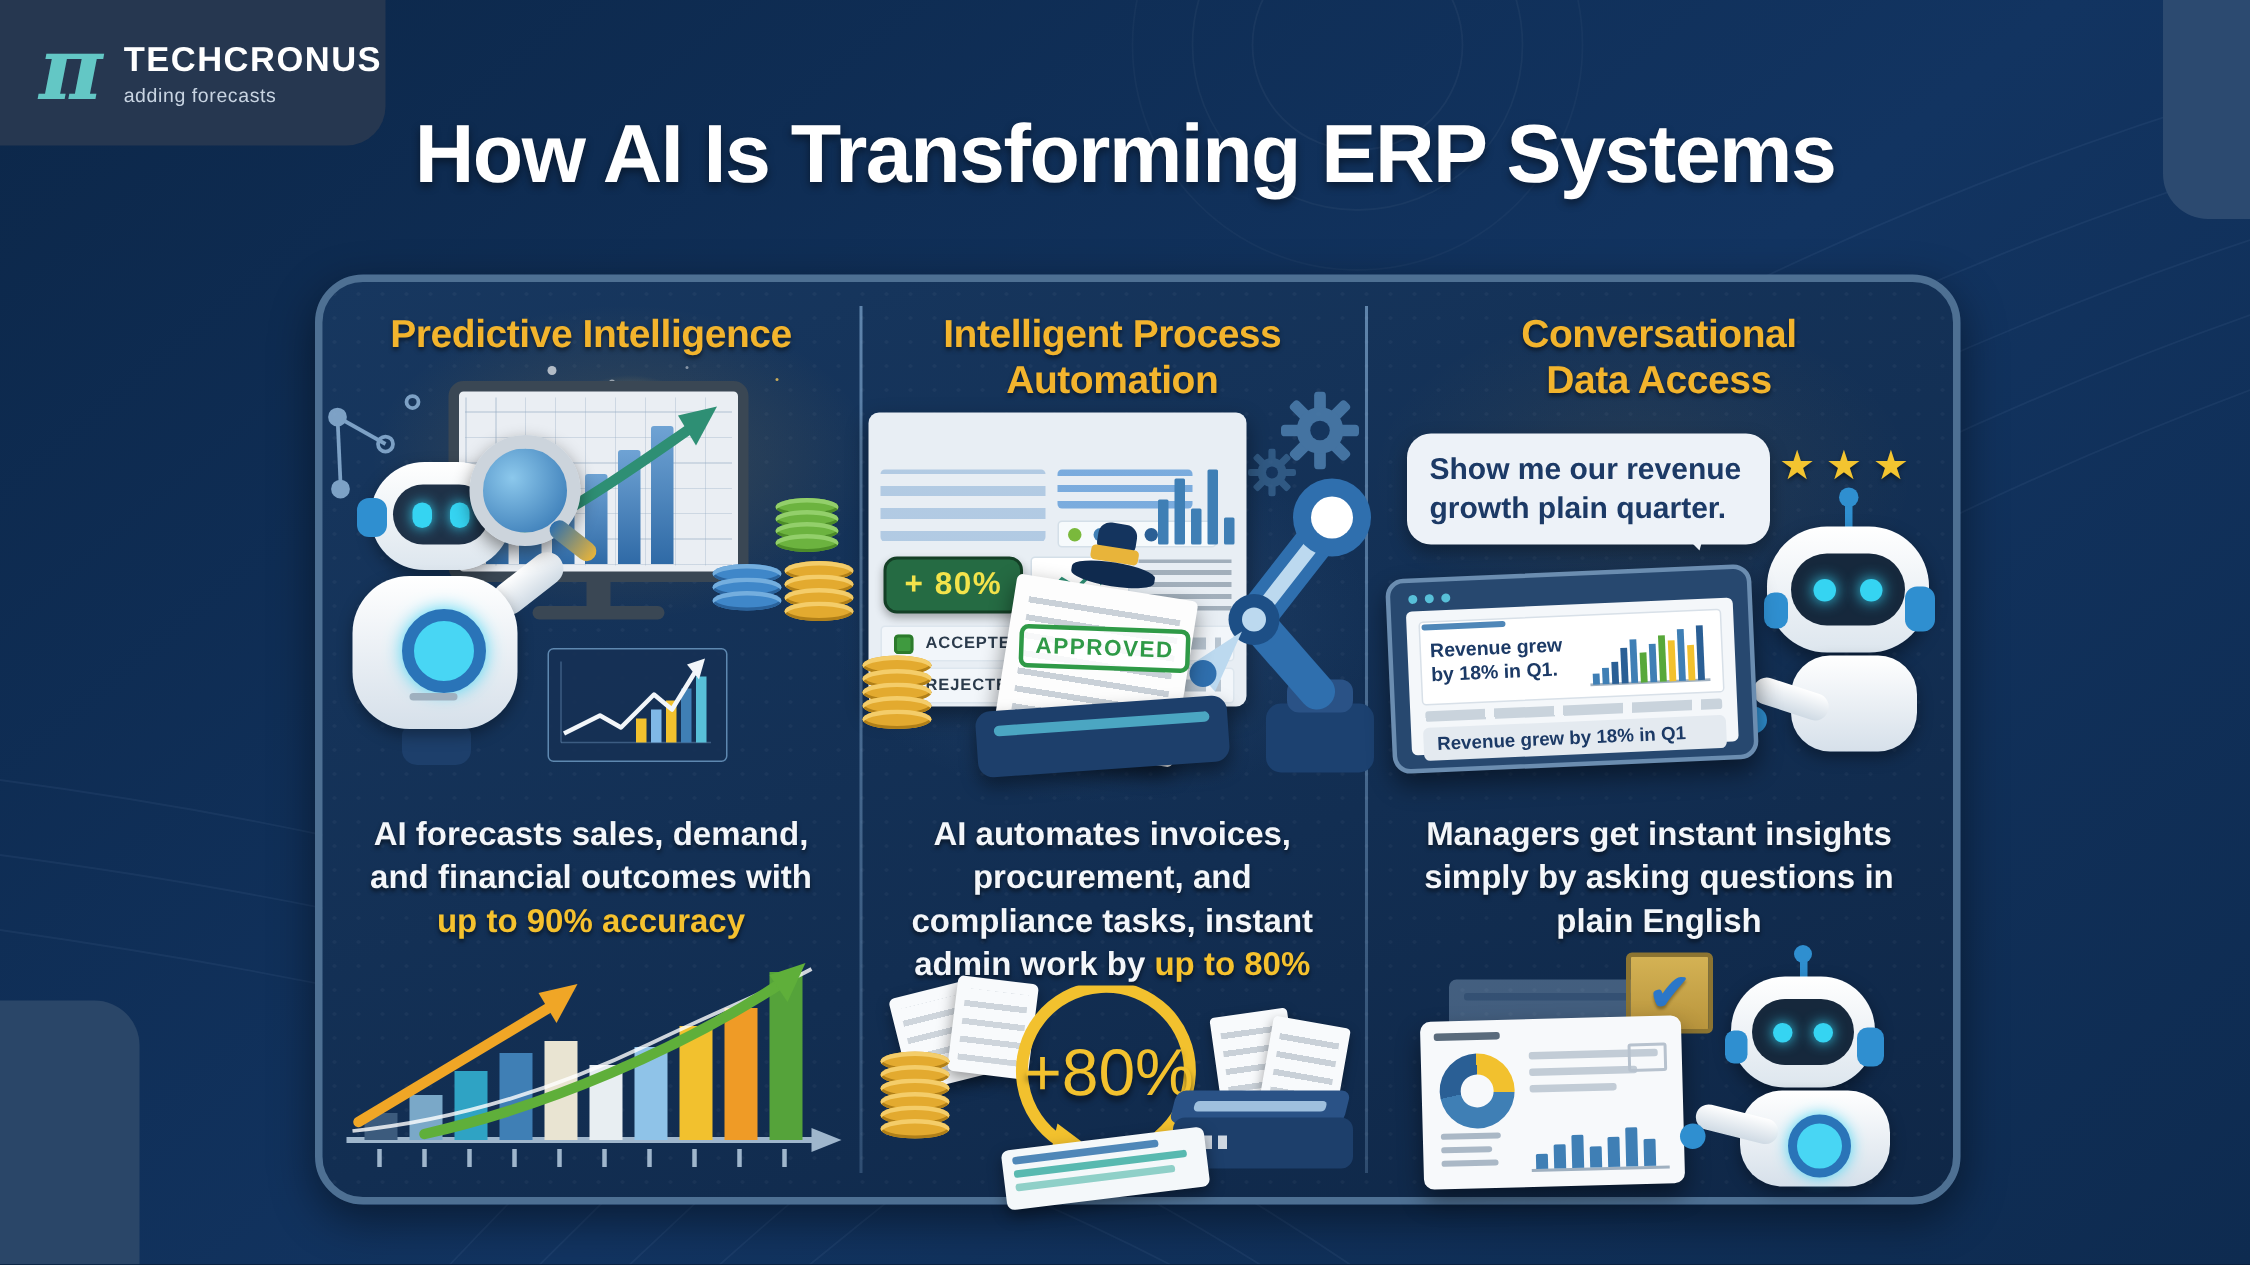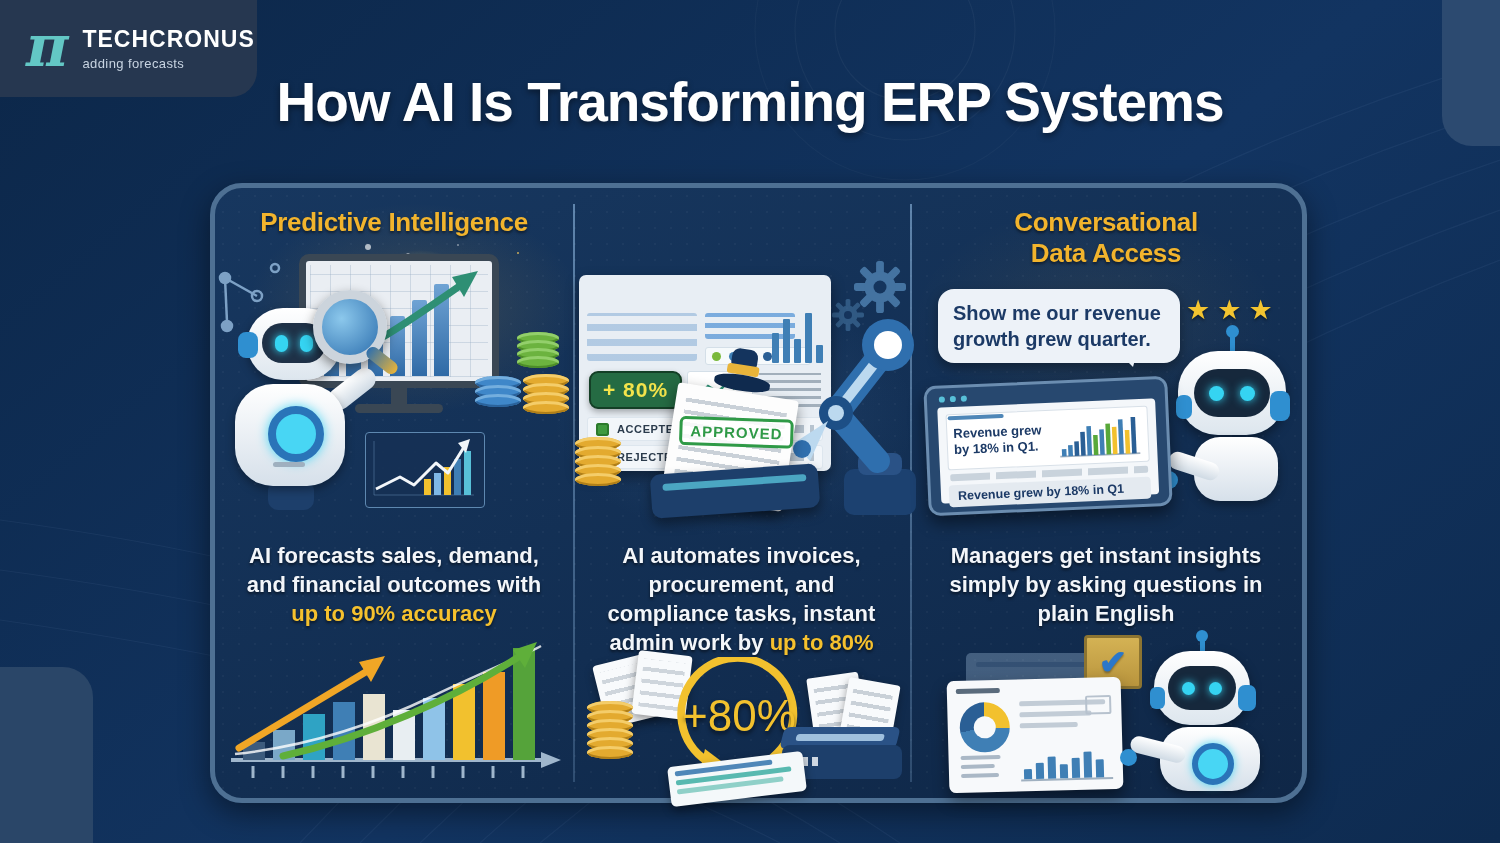--- a/index.html
+++ b/index.html
@@ -389,20 +389,24 @@
         <rect x="290" y="20" width="22" height="112" fill="#55a33a"></rect>
         <path d="M12,126 C90,118 160,92 210,68 S300,28 318,18" fill="none" stroke="rgba(255,255,255,.8)" stroke-width="2.5"></path>
         <line x1="16" y1="120" x2="146" y2="42" stroke="#f0a626" stroke-width="7" stroke-linecap="round"></line>
         <polygon points="162,28 136,34 148,54" fill="#f0a626"></polygon>
         <path d="M60,128 C140,110 230,72 300,26" fill="none" stroke="#5faf3a" stroke-width="7" stroke-linecap="round"></path>
         <polygon points="314,14 290,22 302,40" fill="#5faf3a"></polygon>
       </svg>
     </section>
 
     <section class="col col2">
+      <h2 class="p-head">
+        <span>Intelligent Process</span><br>
+        <span>Automation</span>
+      </h2>
 
       <div class="illus2">
         <svg class="gear-a" viewBox="0 0 40 40">
           <g fill="#4d7fae">
             <rect x="17" y="0" width="6" height="40" rx="2"></rect>
             <rect x="17" y="0" width="6" height="40" rx="2" transform="rotate(45 20 20)"></rect>
             <rect x="17" y="0" width="6" height="40" rx="2" transform="rotate(90 20 20)"></rect>
             <rect x="17" y="0" width="6" height="40" rx="2" transform="rotate(135 20 20)"></rect>
             <circle cx="20" cy="20" r="12"></circle>
               <circle cx="20" cy="20" r="5" fill="#16365f"></circle>
@@ -532,21 +536,21 @@
     </section>
 
     <section class="col col3">
       <h2 class="p-head">
         <span>Conversational</span><br>
         <span>Data Access</span>
       </h2>
 
       <div class="illus3">
         <div class="bubble">
-          <span>Show me our revenue growth grew quarter.</span>
+          <span>Show me our revenue growth plain quarter.</span>
         </div>
         <div class="stars">
           <span>★</span>
           <span>★</span>
           <span>★</span>
         </div>
 
         <div class="robot3">
           <div class="r3-ant"></div>
           <div class="r3-head">

